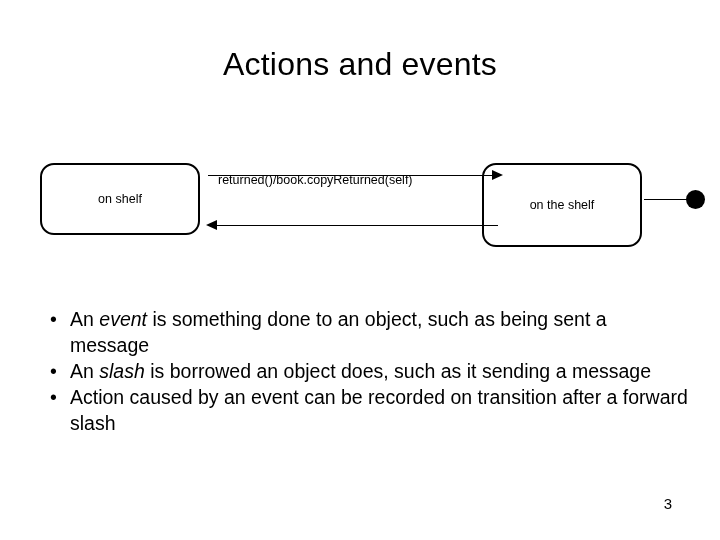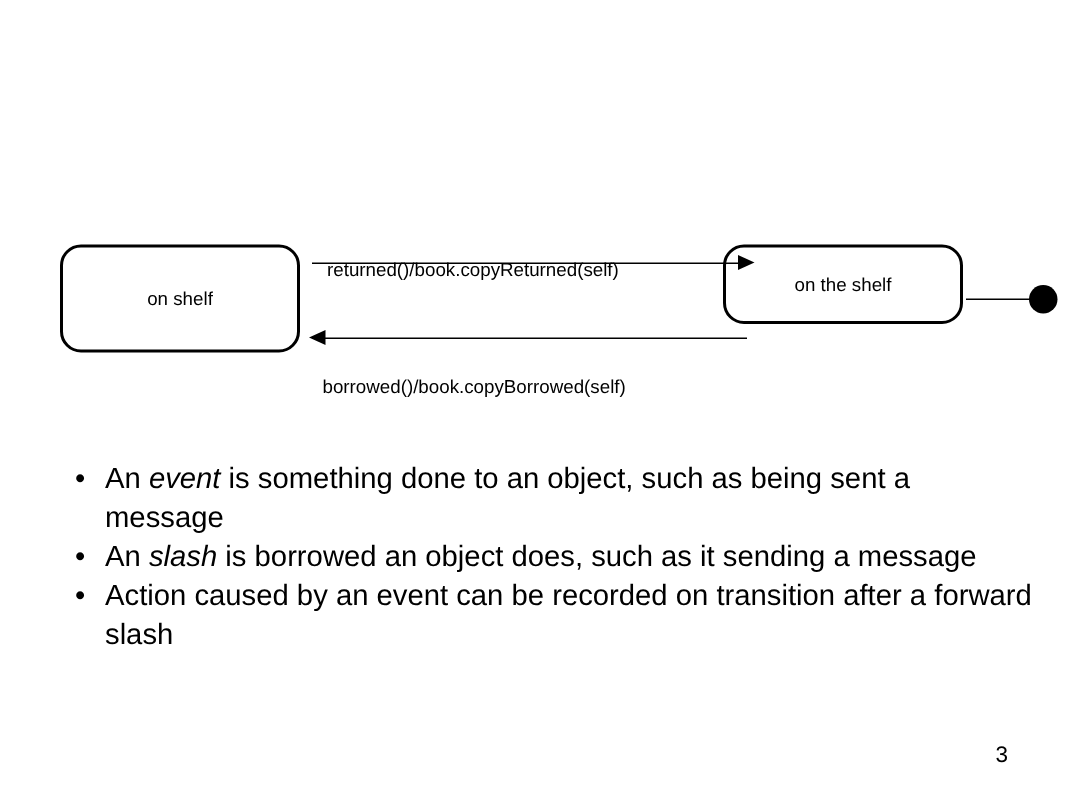--- a/index.html
+++ b/index.html
@@ -58,21 +58,21 @@
   #state-on-loan {
     left: 10px;
     top: 18px;
     width: 160px;
     height: 72px;
   }
   #state-on-shelf {
     left: 452px;
     top: 18px;
     width: 160px;
-    height: 53px;
+    height: 84px;
   }
   .state-box .state-label {
     top: 50%;
     transform: translateY(-50%);
   }
   .transition-label {
     position: absolute;
     font-size: 12.5px;
     color: #000;
     white-space: nowrap;
@@ -173,36 +173,36 @@
     bottom: 28px;
     font-size: 15px;
     color: #000;
   }
 </style>
 </head>
 <body>
 
 <div class="slide">
 
+  <div class="slide-title">Actions and events</div>
 
   <div class="diagram">
 
     <div class="state-box" id="state-on-loan">
       <div class="state-label">on shelf</div>
     </div>
 
     <div class="state-box" id="state-on-shelf">
       <div class="state-label">on the shelf</div>
     </div>
 
     <div class="transition-label" id="label-returned">returned()/book.copyReturned(self)</div>
     <div class="arrow-line" id="line-returned"></div>
     <div class="arrowhead right" id="head-returned"></div>
 
-    <div class="transition-label" id="label-borrowed">borrowed()/book.copyBorrowed(self)</div>
     <div class="arrow-line" id="line-borrowed"></div>
     <div class="arrowhead left" id="head-borrowed"></div>
 
     <div class="arrow-line" id="line-final"></div>
     <div id="final-dot"></div>
 
   </div>
 
   <div class="bullets">
 

